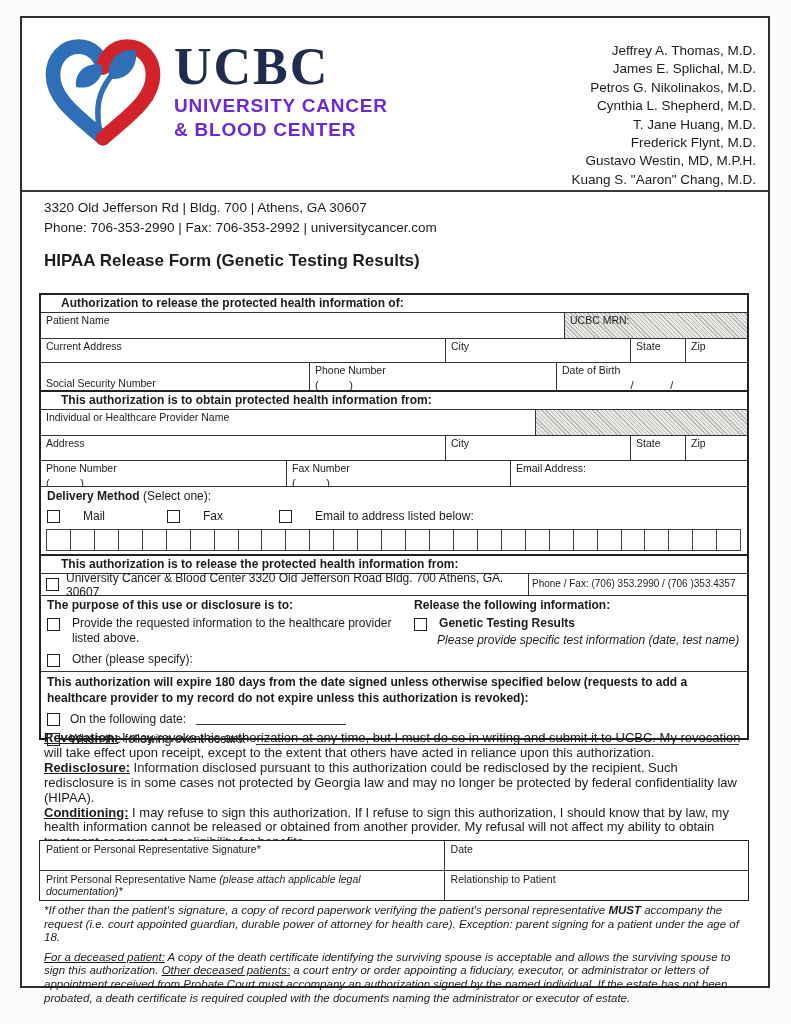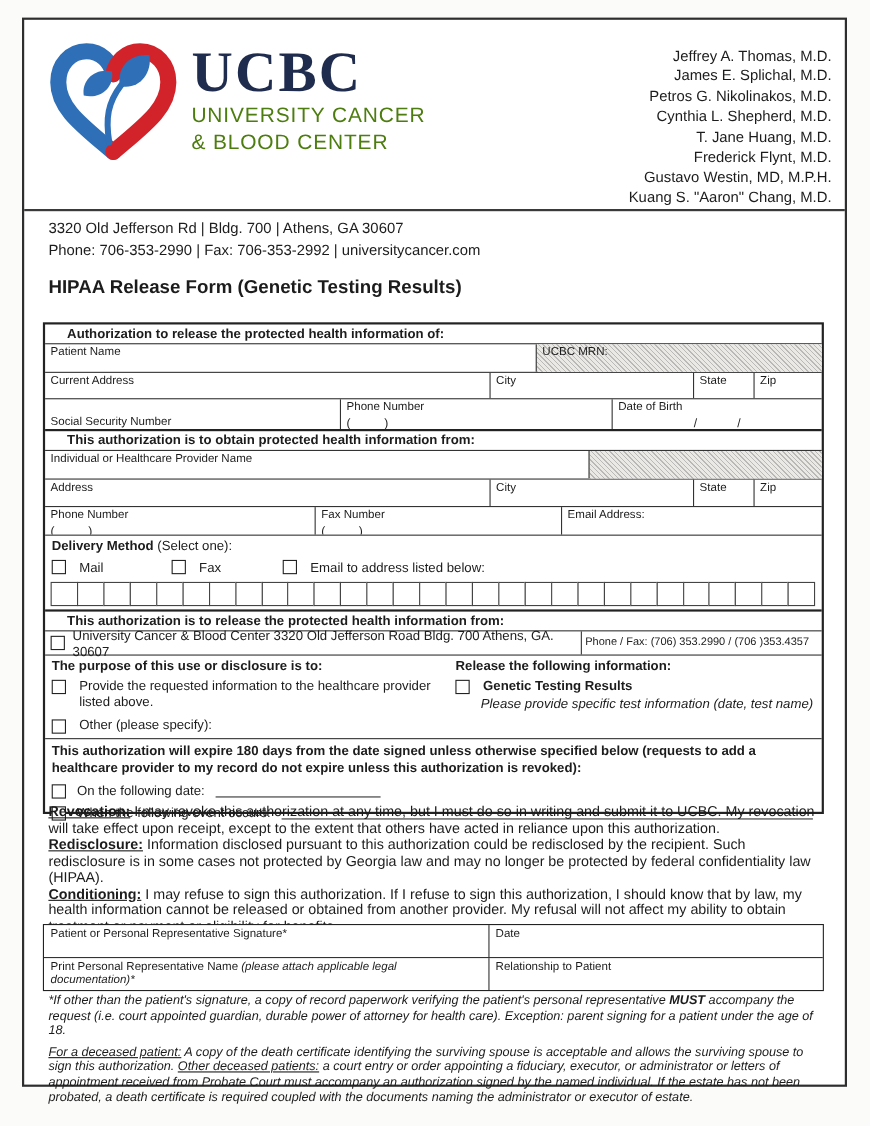--- a/index.html
+++ b/index.html
@@ -3,50 +3,50 @@
 <meta charset="utf-8">
 <style>
   html,body{margin:0;padding:0;}
   body{width:791px;height:1024px;background:#fbfbfa;font-family:"Liberation Sans",sans-serif;color:#1c1c1c;position:relative;overflow:hidden;}
   .page{position:absolute;left:20px;top:16px;width:750px;height:972px;border:2px solid #2e2e2e;background:#fff;box-sizing:border-box;}
 
   
   .logo{position:absolute;left:20px;top:14px;}
   .brand{position:absolute;left:152px;top:22px;color:#1f2c4d;}
   .brand-abbrev{font-family:"Liberation Serif",serif;font-weight:bold;font-size:52px;line-height:54px;letter-spacing:2px;}
-  .brand-l1,.brand-l2{font-weight:normal;font-size:19px;letter-spacing:.8px;line-height:24px;color:#4d7c0f;}
+  .brand-l1,.brand-l2{font-weight:bold;font-size:19px;letter-spacing:.8px;line-height:24px;color:#6d28d9;}
   .doctors{position:absolute;right:12px;top:24px;text-align:right;font-size:13.5px;line-height:18.4px;}
   .hdr-divider{position:absolute;left:0;right:0;top:172px;border-top:2px solid #3a3a3a;}
   .addr{position:absolute;left:22px;top:180px;font-size:13.5px;line-height:19.5px;}
   .form-title{position:absolute;left:22px;top:233px;font-size:17px;font-weight:bold;}
 
   
   .tbl{position:absolute;left:17px;top:275px;width:710px;border:2px solid #222;box-sizing:border-box;font-size:10.5px;background:#fff;}
   .tbl > div + div{border-top:1px solid #333;}
   .tbl > div + div.sech{border-top:2px solid #222;}
   .sech{font-weight:bold;font-size:12px;padding:1px 20px 2px;height:14px;}
   .trow{display:flex;box-sizing:border-box;}
   .tc{padding:1px 5px;box-sizing:border-box;overflow:hidden;}
   .tc + .tc{border-left:1px solid #333;}
   .grow{flex:1;}
   .h26{height:26px;} .h24{height:24px;} .h28{height:28px;} .h25{height:25px;} .h22{height:22px;}
   .shade{background-color:#e7e6e3;background-image:repeating-linear-gradient(45deg,rgba(110,110,110,.38) 0 1px,rgba(235,235,232,.55) 1px 3px);}
   .hint{display:block;white-space:pre;font-size:11px;margin-top:3px;}
   .hint.center{text-align:center;}
-  .w215{width:260px;flex:none;} .w212{width:212px;flex:none;}
+  .w215{width:183px;flex:none;} .w212{width:212px;flex:none;}
   .w185{width:185px;flex:none;} .w55{width:55px;flex:none;} .w62{width:62px;flex:none;}
   .w268{width:268px;flex:none;margin-top:13px;} .w247{width:247px;flex:none;}
   .w245{width:245px;flex:none;} .w224{width:224px;flex:none;}
 
   
   .dlv{padding:2px 6px 0;}
   .dlv-h{font-size:12px;height:16px;}
   .dlv-h .b{font-weight:bold;}
   .dlv-opts{display:flex;align-items:center;margin:2px 0 4px;font-size:12px;height:18px;}
-  .dopt{display:flex;align-items:flex-start;gap:12px;}
+  .dopt{display:flex;align-items:flex-end;gap:23px;}
   .dopt:nth-child(1){margin-right:62px;}
   .dopt:nth-child(2){margin-right:56px;}
   .cb{width:11px;height:11px;border:1.5px solid #222;display:inline-block;flex:none;background:#fff;}
   .chrow{display:flex;height:22px;margin:0 0 3px;}
   .chbox{flex:1;border:1px solid #444;margin-left:-1px;background:#fff;}
 
   
   .rel-left{display:flex;align-items:center;gap:7px;font-size:12px;padding:1px 5px;flex:1;}
   .rel-right{width:212px;flex:none;border-left:1px solid #333;font-size:10px;padding:4px 3px 0;}
 

